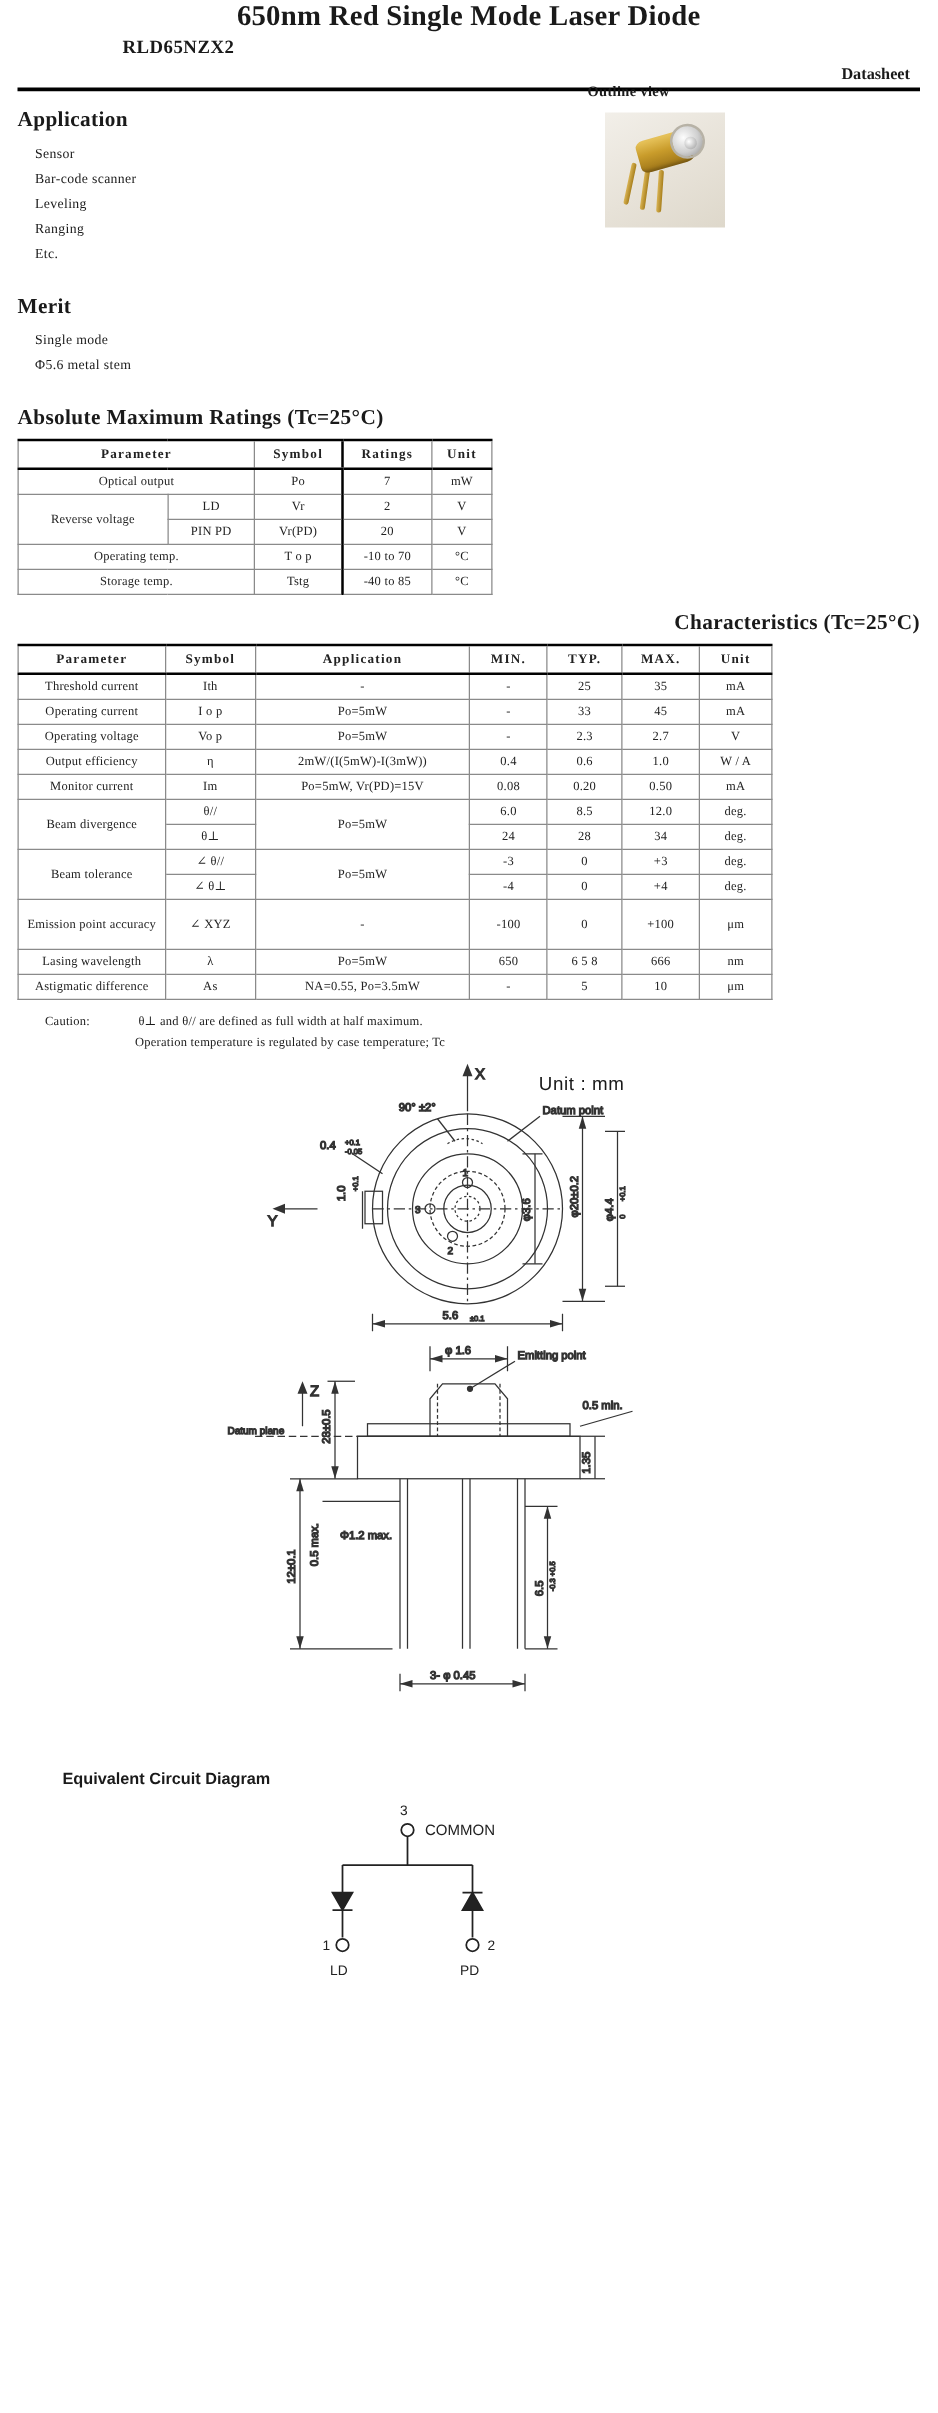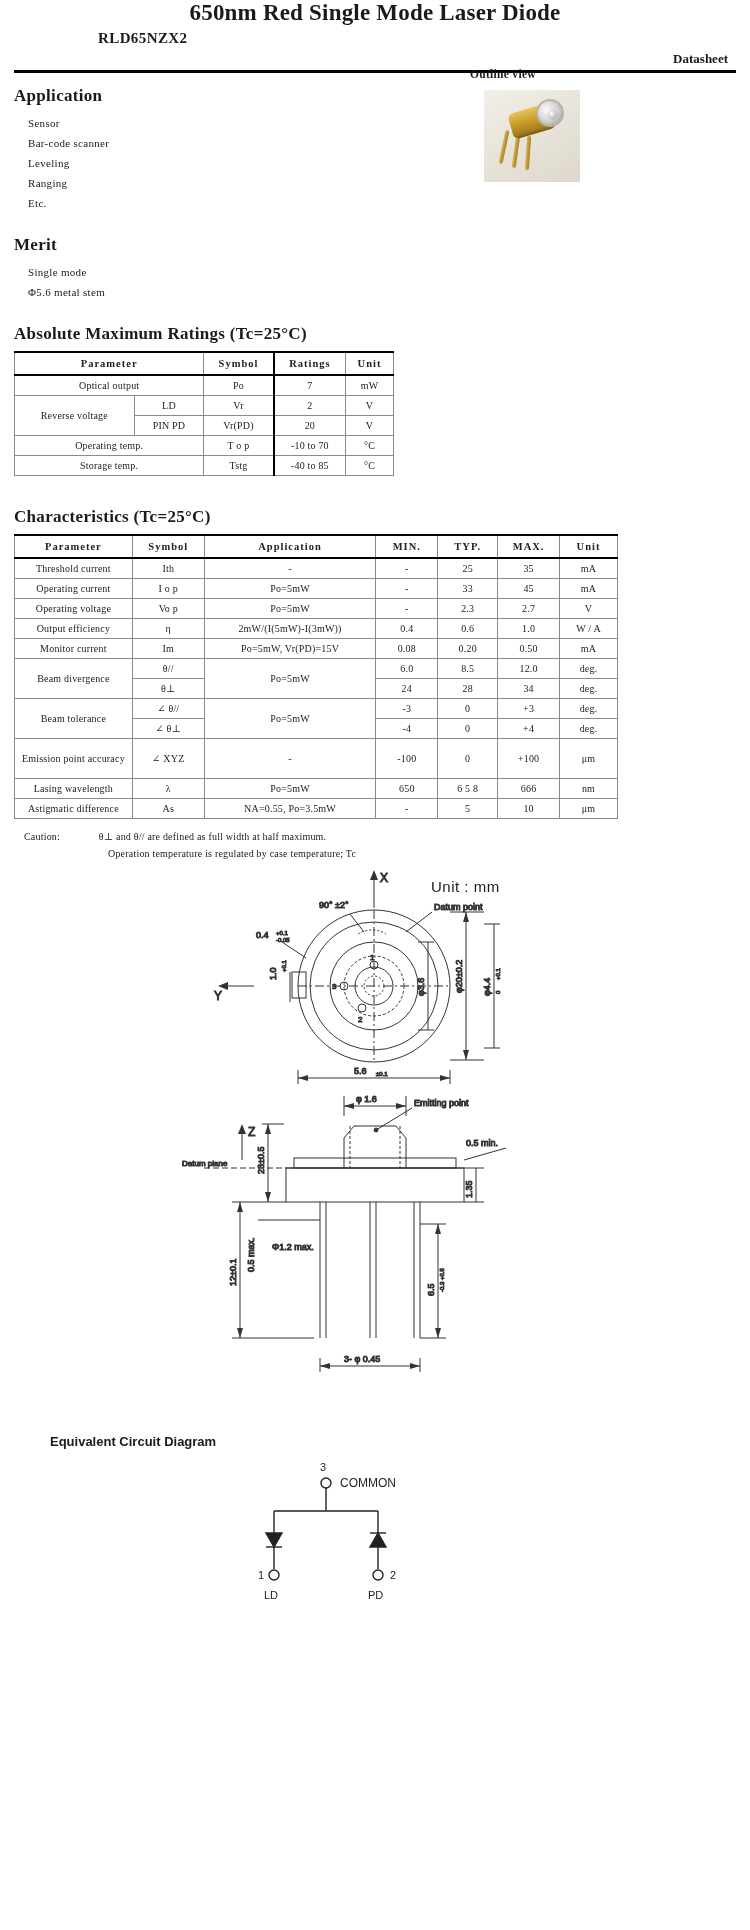--- a/index.html
+++ b/index.html
@@ -133,21 +133,21 @@
   .tbl-char .c-unit  { width: 58px; }
   .tbl-char td { height: 20px; }
   .vsep-strong { border-left: 2px solid #000 !important; }
 
   .caution {
     margin-top: 9px;
     font-size: 10px;
     line-height: 17px;
     letter-spacing:.2px;
   }
-  .caution .lbl { display:inline-block; width: 72px; margin-left: 10px;}
+  .caution .lbl { display:inline-block; width: 72px; margin-left: 22px;}
   .caution .txt { display:inline-block; }
   .caution .txt2 { display:inline-block; margin-left: 94px; }
 
   
   .drawing { position: relative; width: 720px; height: 560px; margin-top: 6px; }
   .unit-label {
     position:absolute; left: 385px; top: 10px;
     font-size: 15px; font-family:"Liberation Sans", sans-serif;
     letter-spacing: .5px;
     margin-left: 32px;
@@ -241,21 +241,21 @@
       <tr>
         <td colspan="2">Storage temp.</td>
         <td>Tstg</td>
         <td class="vsep-strong">-40 to 85</td>
         <td>°C</td>
       </tr>
     </tbody>
   </table>
 
   
-  <div class="sec-h" style="margin-top:31px;">Characteristics (Tc=25°C)</div>
+  <div class="sec-h" style="margin-top:12px;text-align:right;">Characteristics (Tc=25°C)</div>
   <table class="ds tbl-char">
     <thead>
       <tr>
         <th class="c-param">Parameter</th>
         <th class="c-sym">Symbol</th>
         <th class="c-cond">Application</th>
         <th class="c-min">MIN.</th>
         <th class="c-typ">TYP.</th>
         <th class="c-max">MAX.</th>
         <th class="c-unit">Unit</th>

